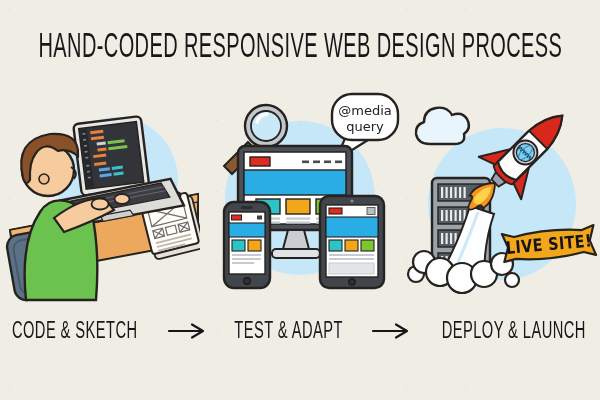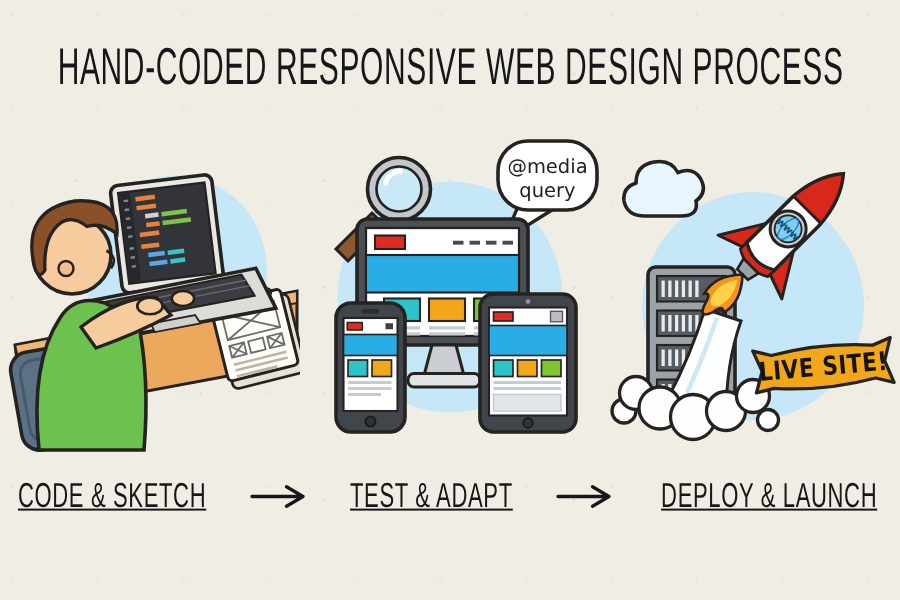--- a/index.html
+++ b/index.html
@@ -11,21 +11,21 @@
       radial-gradient(#e6e2d4 0.8px, transparent 1px);
     background-size:83px 71px,57px 63px;
     background-position:9px 14px,37px 41px;
     font-family:"Liberation Sans",sans-serif;color:#17171a;
   }
   .title-row{height:90px;display:flex;align-items:center;justify-content:center;}
   .title{font-size:25px;font-weight:500;white-space:nowrap;letter-spacing:0.5px;
     transform:scale(0.8,1.38);color:#17171a;}
   .panels{height:222px;display:flex;justify-content:space-between;}
   .panel{width:200px;height:222px;}
-  .steps-row{display:flex;align-items:center;justify-content:flex-start;gap:17px;margin-top:8px;text-decoration:underline;}
+  .steps-row{display:flex;align-items:center;justify-content:space-between;gap:17px;margin-top:8px;}
   .step-label{font-size:17.5px;font-weight:500;white-space:nowrap;letter-spacing:0.5px;
     transform:scale(0.84,1.32);color:#17171a;}
   .arrow{flex:0 0 auto;}
   svg text{font-family:"DejaVu Sans","Liberation Sans",sans-serif;}
 </style>
 </head>
 <body>
 
 <div class="canvas">
 

